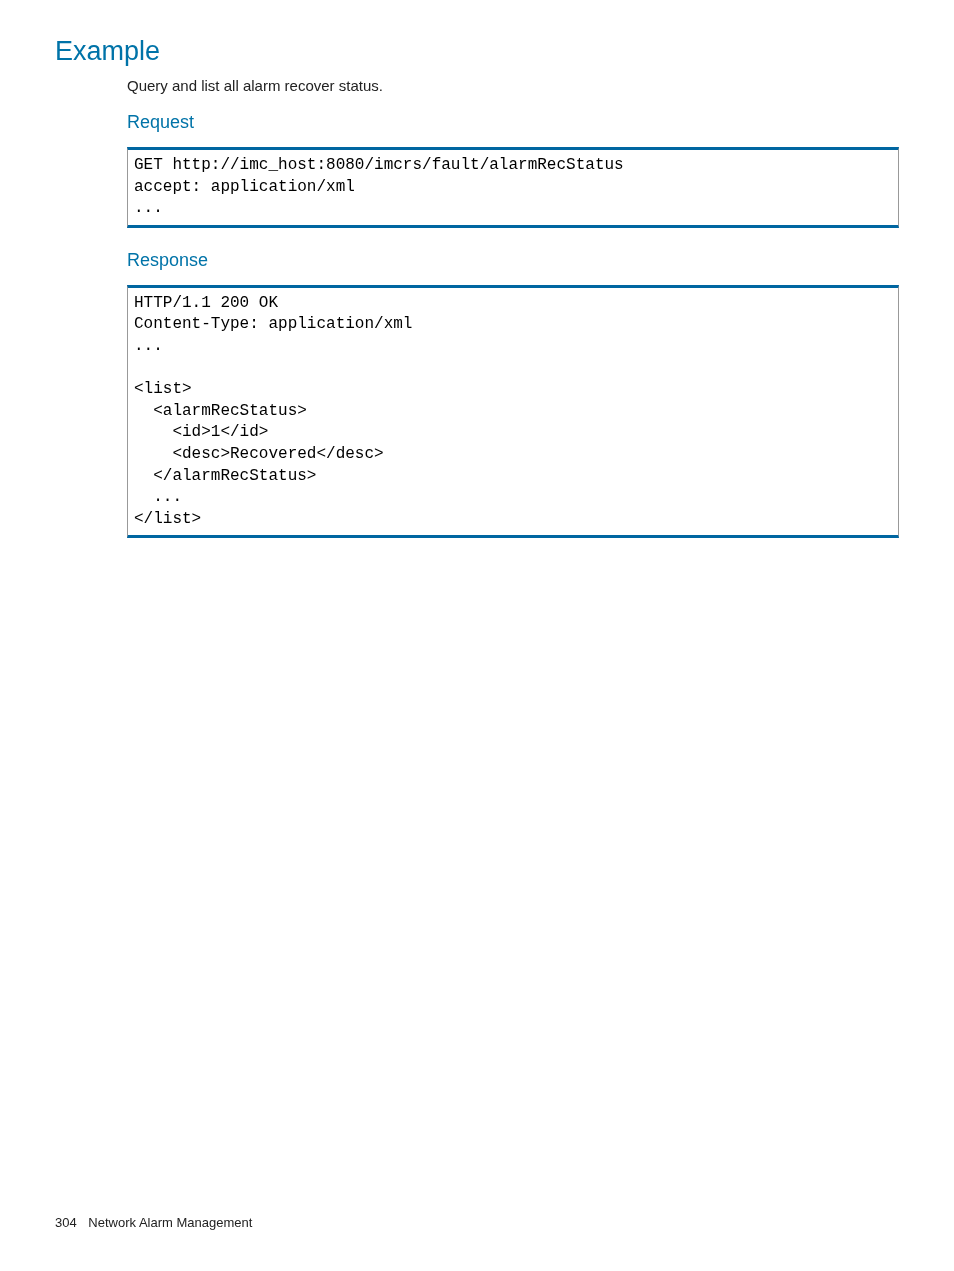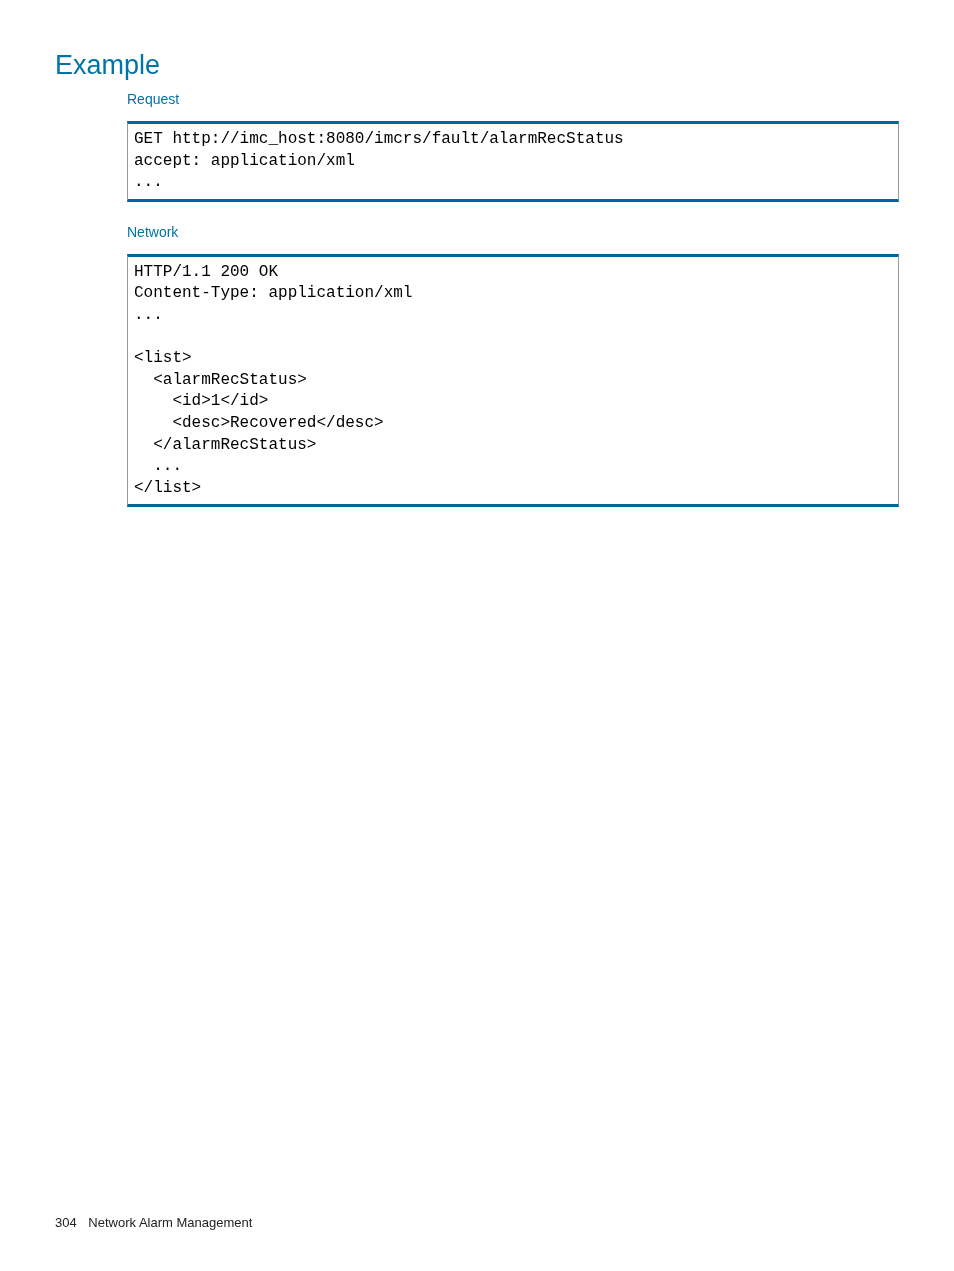--- a/index.html
+++ b/index.html
@@ -9,39 +9,39 @@
     }
     body {
       font-family: Arial, Helvetica, sans-serif;
       background: #ffffff;
       width: 954px;
       height: 1271px;
       position: relative;
       padding: 0;
     }
     .page-content {
-      padding: 50px 55px 0 55px;
+      padding: 36px 55px 0 55px;
     }
     .h1-example {
       color: #0073a8;
       font-size: 27px;
       font-weight: normal;
       margin-bottom: 10px;
       font-family: Arial, Helvetica, sans-serif;
     }
     .description {
       color: #222;
       font-size: 15px;
       margin-left: 72px;
       margin-bottom: 18px;
       font-family: Arial, Helvetica, sans-serif;
     }
     .h2-sub {
       color: #0073a8;
-      font-size: 14px;
+      font-size: 18px;
       font-weight: normal;
       margin-left: 72px;
       margin-bottom: 14px;
       font-family: Arial, Helvetica, sans-serif;
     }
     .code-box {
       margin-left: 72px;
       border-top: 3px solid #0066a1;
       border-bottom: 3px solid #0066a1;
       border-left: 1px solid #999;
@@ -64,27 +64,28 @@
     }
     .footer .page-num {
       margin-right: 8px;
     }
   </style>
 </head>
 <body>
 
 <div class="page-content">
   <h1 class="h1-example">Example</h1>
+  <p class="description">Query and list all alarm recover status.</p>
 
   <h2 class="h2-sub">Request</h2>
   <div class="code-box">GET http://imc_host:8080/imcrs/fault/alarmRecStatus
 accept: application/xml
 ...</div>
 
-  <h2 class="h2-sub">Network</h2>
+  <h2 class="h2-sub">Response</h2>
   <div class="code-box">HTTP/1.1 200 OK
 Content-Type: application/xml
 ...
 
 &lt;list&gt;
   &lt;alarmRecStatus&gt;
     &lt;id&gt;1&lt;/id&gt;
     &lt;desc&gt;Recovered&lt;/desc&gt;
   &lt;/alarmRecStatus&gt;
   ...

